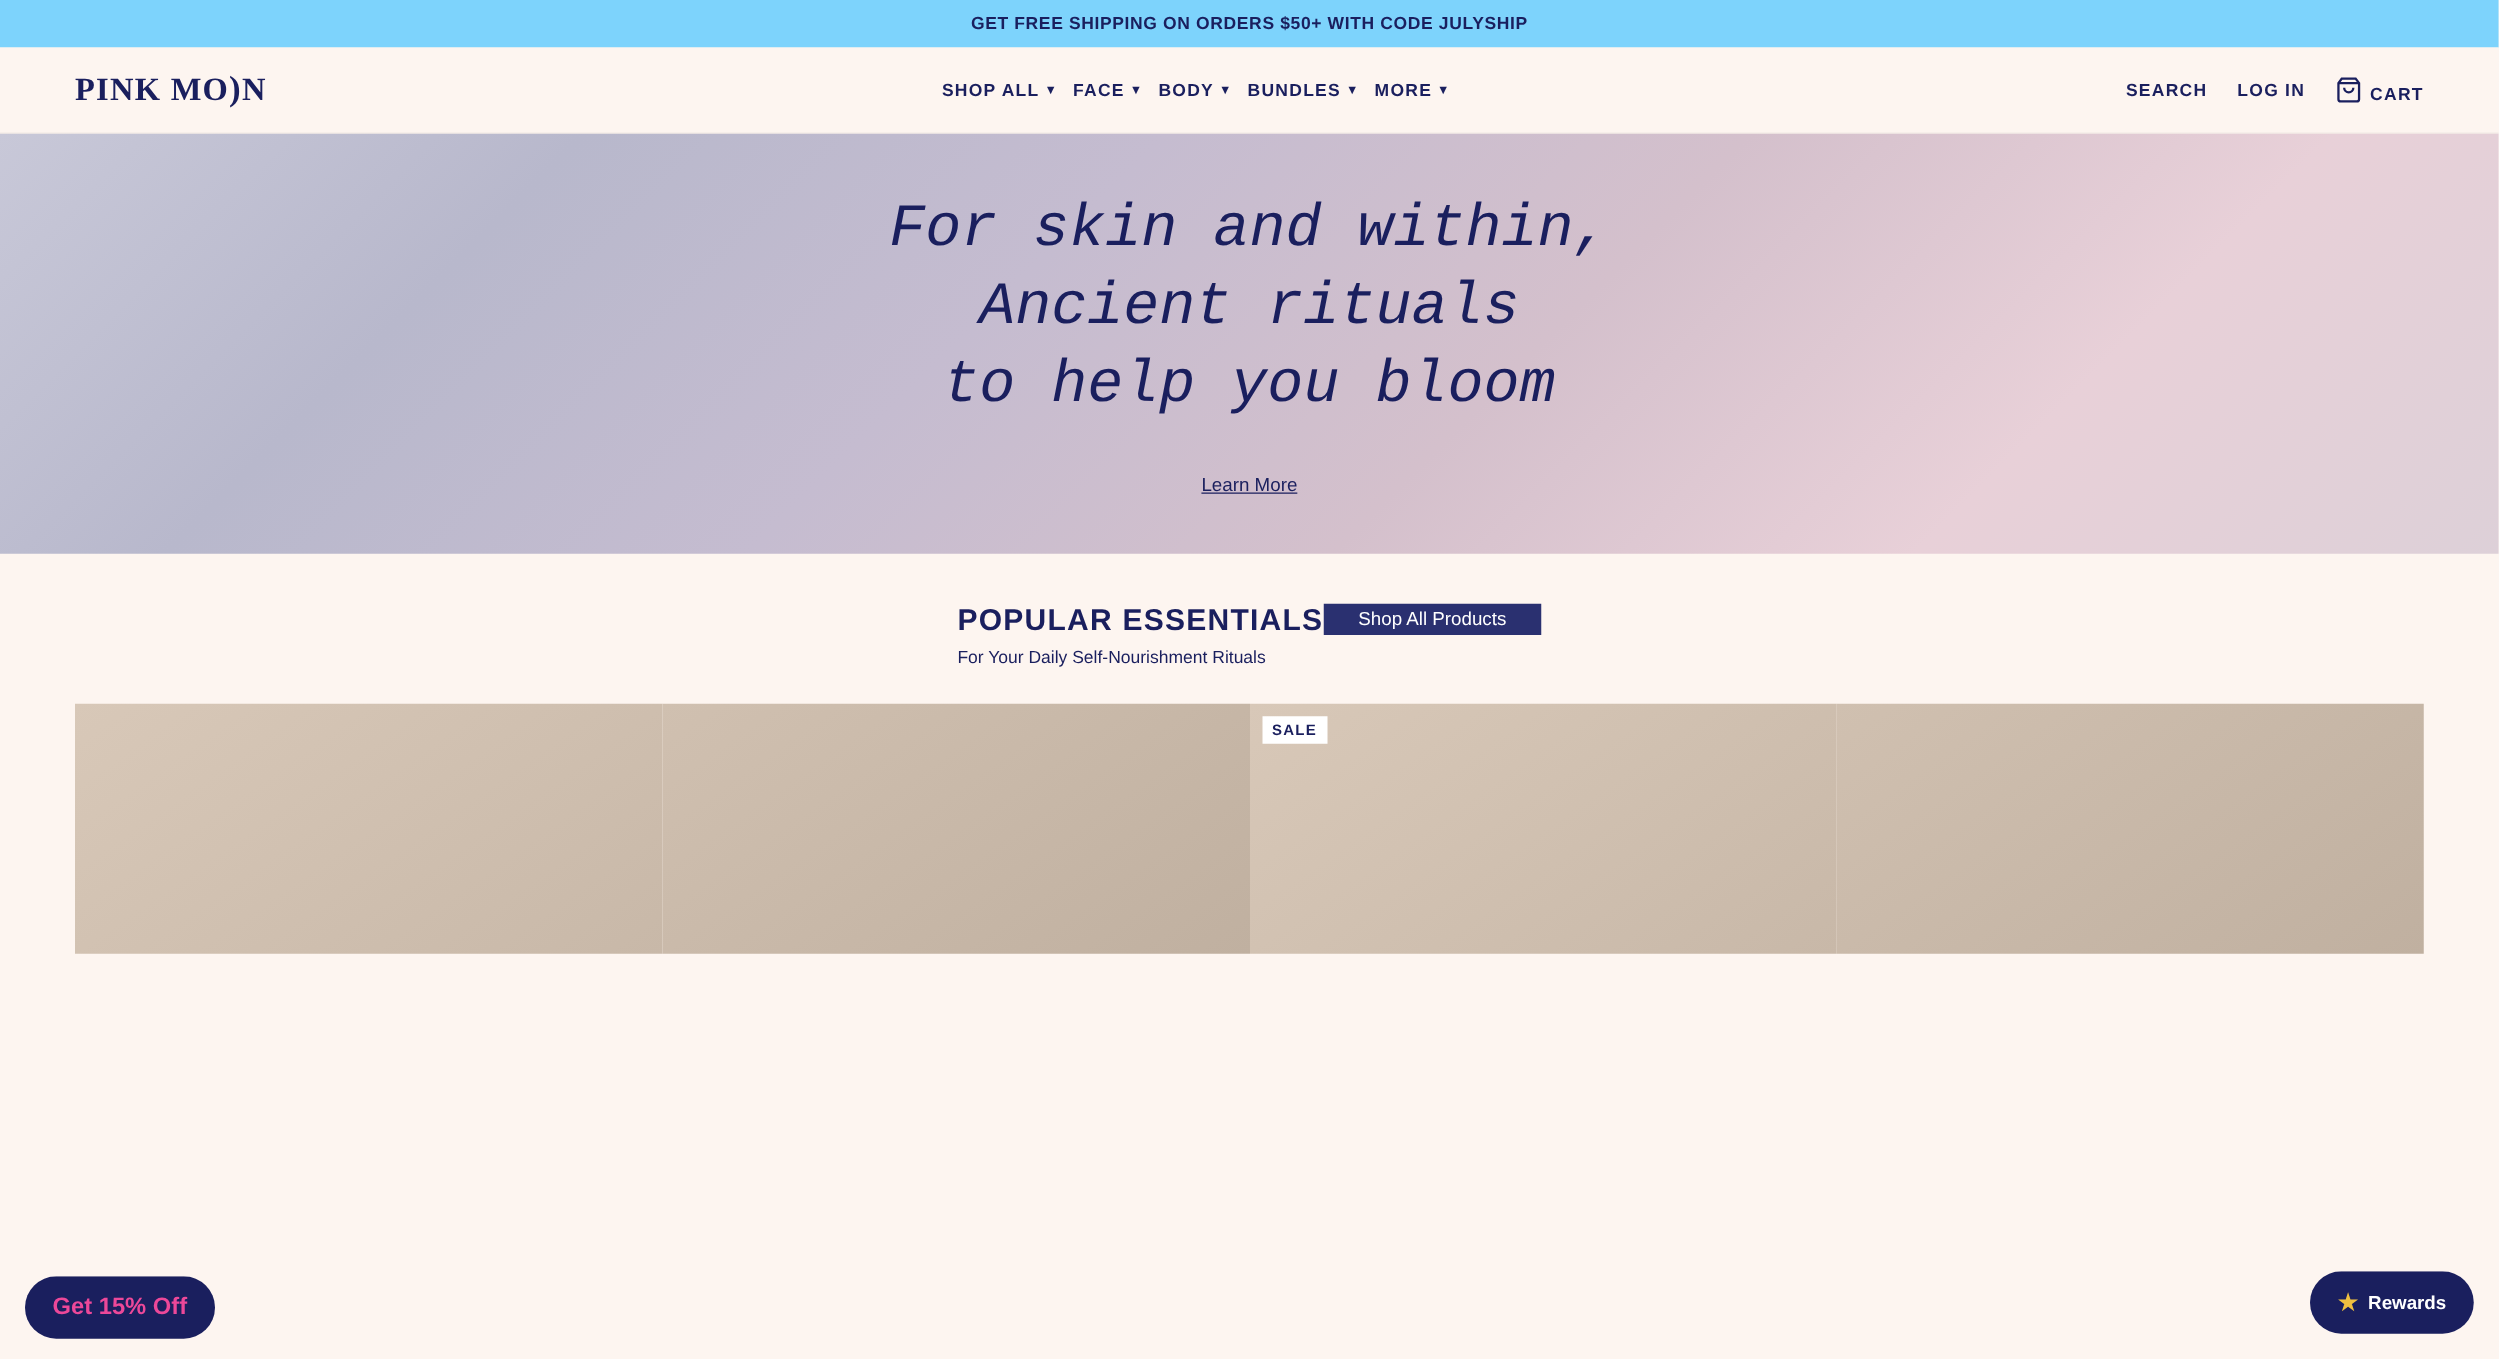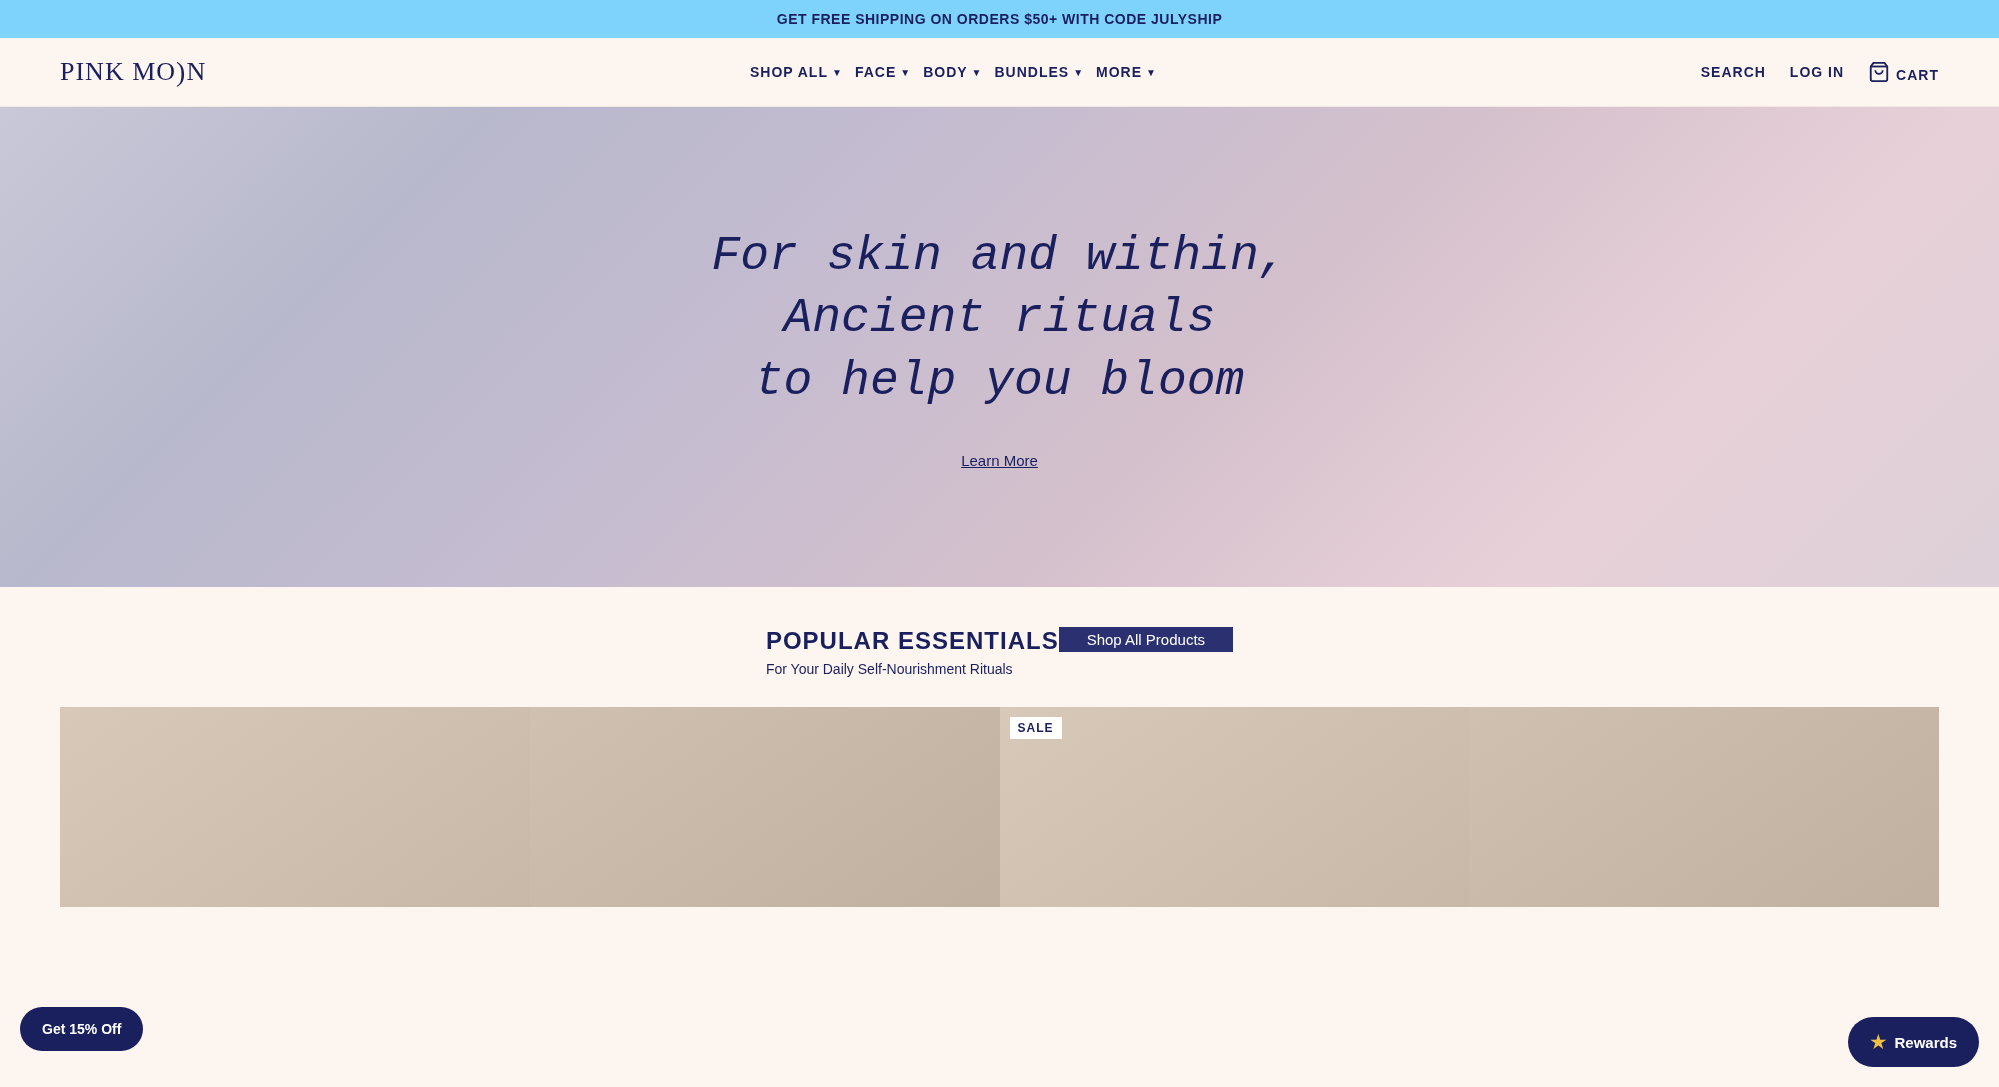--- a/index.html
+++ b/index.html
@@ -35,21 +35,21 @@
       display: flex;
       align-items: center;
       justify-content: space-between;
       padding: 18px 60px;
       border-bottom: 1px solid rgba(0,0,0,0.05);
     }
 
     .logo {
       font-family: 'Georgia', serif;
       font-size: 26px;
-      font-weight: 400;
+      font-weight: 700;
       color: #1a1f5e;
       letter-spacing: 1px;
       text-decoration: none;
       display: flex;
       align-items: center;
     }
 
     .logo .moon-char {
       display: inline-block;
       font-size: 28px;
@@ -101,21 +101,21 @@
 
     .cart-icon-wrapper {
       display: flex;
       align-items: flex-end;
       gap: 6px;
     }
 
     
     .hero {
       width: 100%;
-      height: 480px;
+      height: 336px;
       background: linear-gradient(135deg, #c8c8d8 0%, #b8b8cc 20%, #c5bcd0 40%, #d4c0cc 60%, #e8d0d8 80%, #ddd0d8 100%);
       display: flex;
       flex-direction: column;
       align-items: center;
       justify-content: center;
       position: relative;
     }
 
     .hero-text {
       color: #1a1f5e;
@@ -203,26 +203,26 @@
       font-family: Arial, sans-serif;
       font-size: 12px;
       font-weight: 700;
       padding: 4px 8px;
       letter-spacing: 1px;
     }
 
     
     .get-discount-btn {
       position: fixed;
-      bottom: 36px;
+      bottom: 16px;
       left: 20px;
       background: #1a1f5e;
-      color: #ffffff;
-      font-family: Arial, sans-serif;
-      font-size: 14px;
+      color: #ec4899;
+      font-family: Arial, sans-serif;
+      font-size: 19px;
       font-weight: 600;
       padding: 14px 22px;
       border: none;
       border-radius: 30px;
       cursor: pointer;
       z-index: 100;
     }
 
     .rewards-btn {
       position: fixed;

